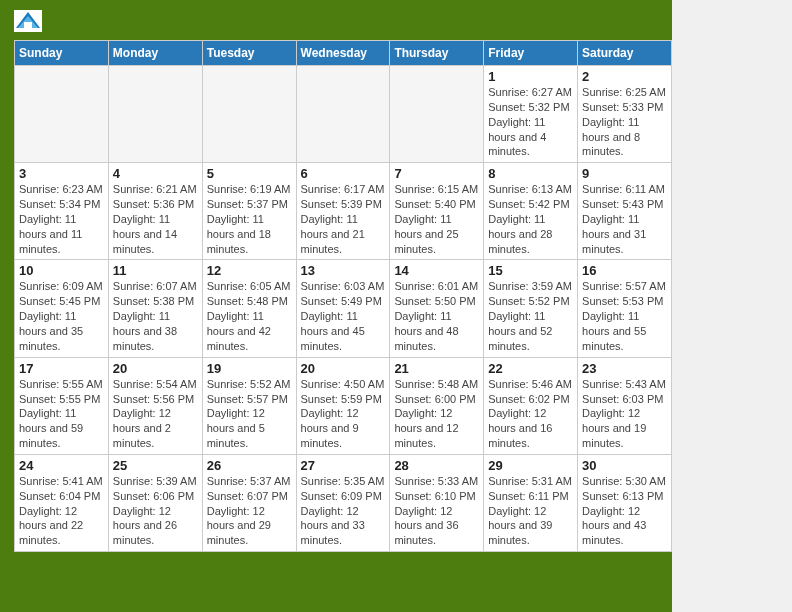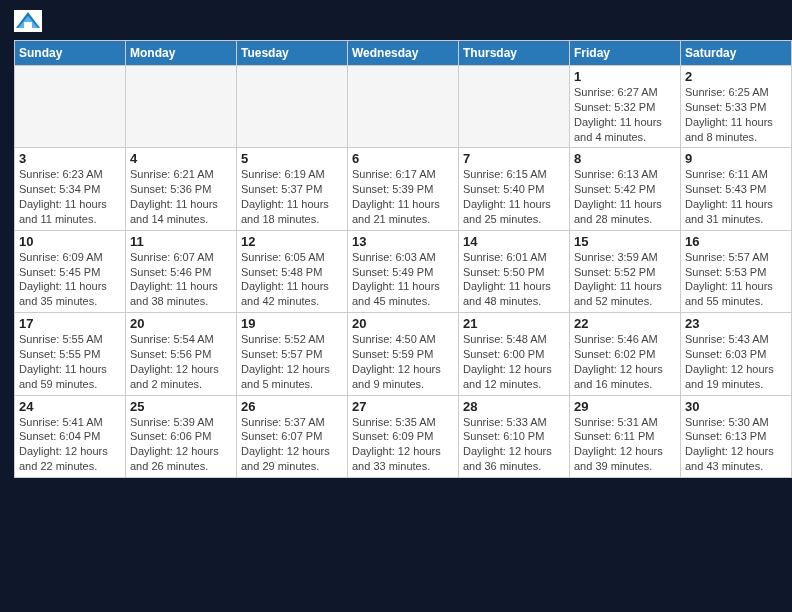--- a/index.html
+++ b/index.html
@@ -4,23 +4,23 @@
   <style>
     * { margin: 0; padding: 0; box-sizing: border-box; }
     body {
       font-family: Arial, sans-serif;
       background: #f0f0f0;
       width: 792px;
       height: 612px;
       overflow: hidden;
     }
     .page {
-      width: 792px;
+      width: 672px;
       min-height: 612px;
-      background: #0f172a;
+      background: #4d7c0f;
       padding: 10px 0 10px 14px;
     }
     .header {
       display: flex;
       align-items: flex-start;
       justify-content: space-between;
       margin-bottom: 8px;
     }
     .logo-area {
       display: flex;
@@ -213,21 +213,21 @@
           <td>
             <span class="day-number">10</span>
             <div class="day-info">Sunrise: 6:09 AM
 Sunset: 5:45 PM
 Daylight: 11 hours
 and 35 minutes.</div>
           </td>
           <td>
             <span class="day-number">11</span>
             <div class="day-info">Sunrise: 6:07 AM
-Sunset: 5:46 PM
+Sunset: 5:38 PM
 Daylight: 11 hours
 and 38 minutes.</div>
           </td>
           <td>
             <span class="day-number">12</span>
             <div class="day-info">Sunrise: 6:05 AM
 Sunset: 5:48 PM
 Daylight: 11 hours
 and 42 minutes.</div>
           </td>

